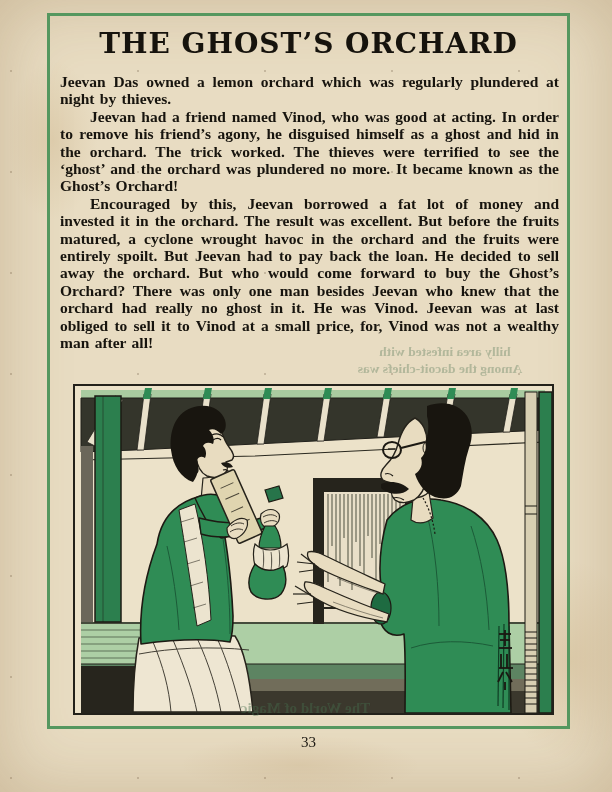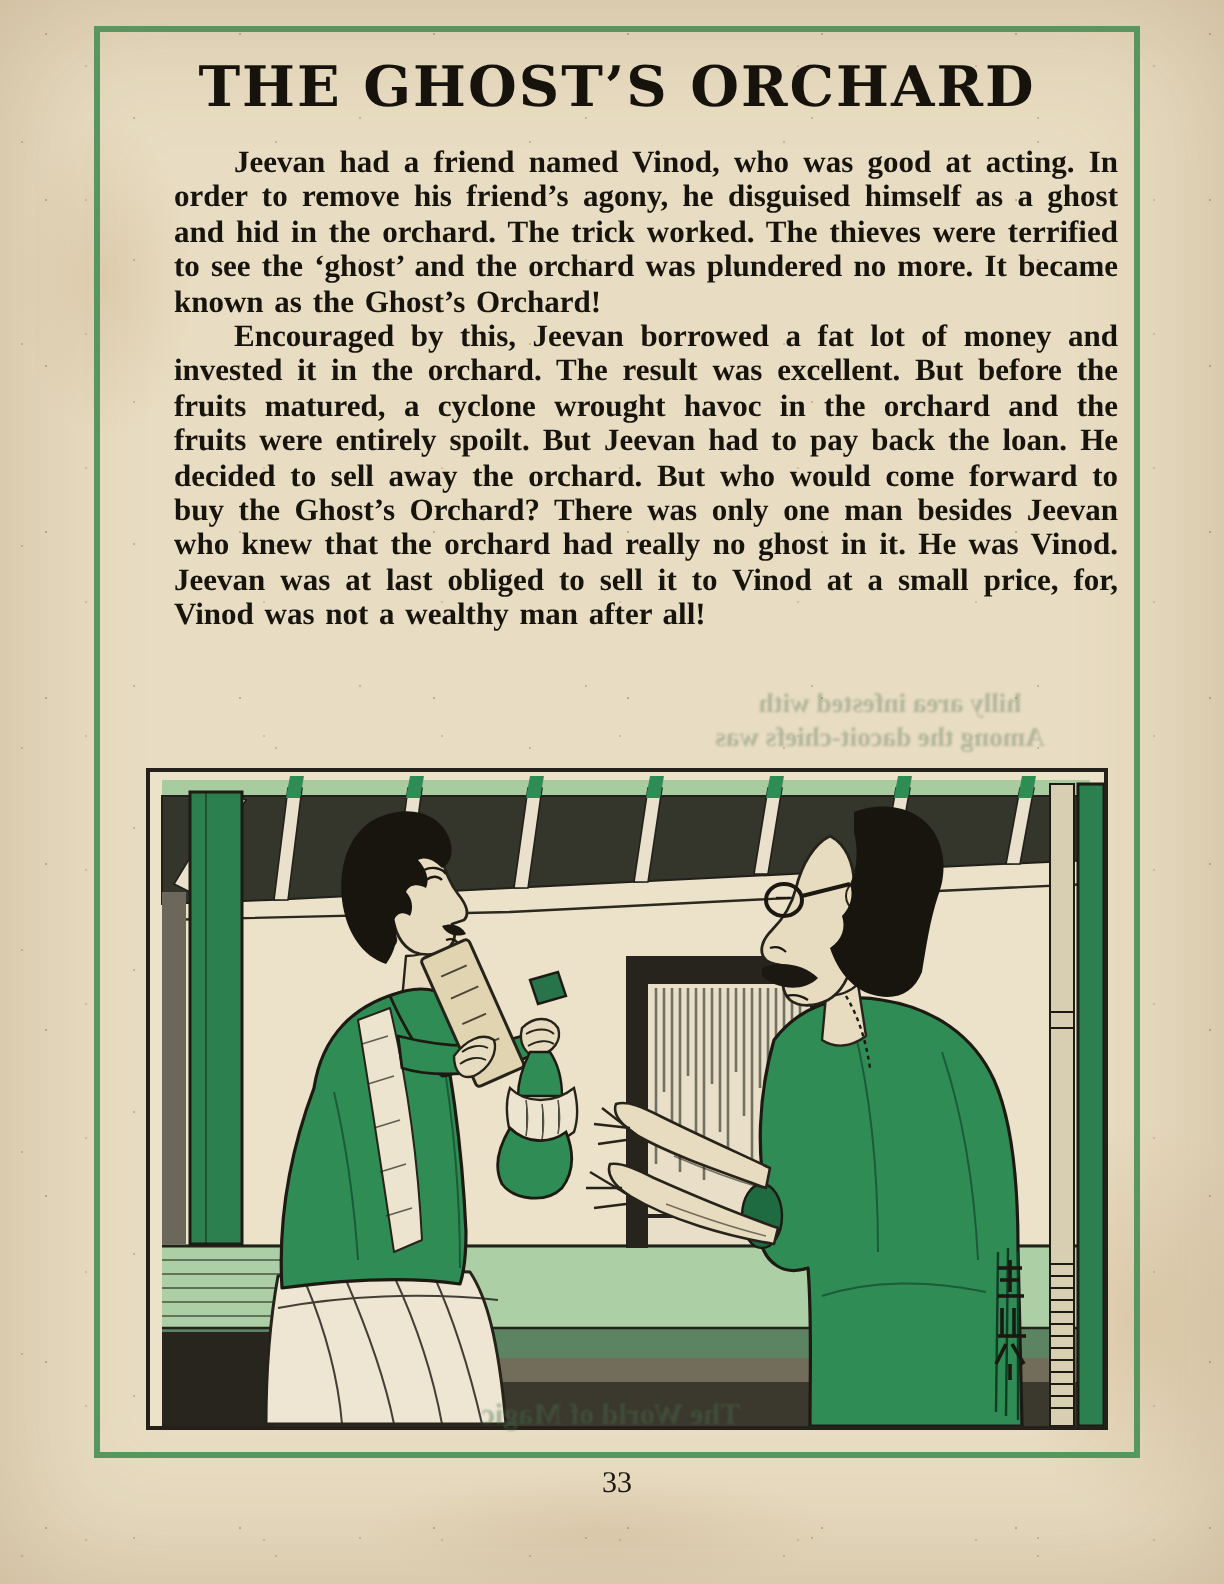--- a/index.html
+++ b/index.html
@@ -24,21 +24,21 @@
     border:3px solid #55975f;}
 
   .title{position:absolute;left:47px;width:523px;top:24px;margin:0;text-align:center;
     font-family:"DejaVu Serif", serif;font-weight:bold;font-size:28px;line-height:40px;
     letter-spacing:1px;color:#16130d;}
 
   .bodytext{position:absolute;left:60px;top:73px;width:499px;
     font-size:15.5px;line-height:17.4px;font-weight:bold;color:#17140e;
     text-align:justify;word-spacing:1.5px;}
   .bodytext p{margin:0;}
-  .bodytext p.indent{text-indent:30px;margin-left:27px;}
+  .bodytext p.indent{text-indent:30px;}
 
   .illo{position:absolute;left:73px;top:384px;width:477px;height:327px;
     border:2px solid #23211a;background:#ece2c9;}
   .illo svg{display:block;}
 
   .ghosttext{position:absolute;transform:scaleX(-1);font-weight:bold;
     color:rgba(72,112,78,.34);filter:blur(.4px);pointer-events:none;}
   .gt1{left:330px;top:344px;width:230px;font-size:13.5px;text-align:center;}
   .gt2{left:315px;top:361px;width:250px;font-size:13.5px;text-align:center;}
   .gt3{left:47px;top:700px;width:517px;font-size:15px;text-align:center;color:rgba(70,110,76,.42);}
@@ -52,20 +52,21 @@
 <div class="vignette"></div>
 <div class="stain s1"></div>
 <div class="stain s2"></div>
 <div class="stain s3"></div>
 
 <div class="frame"></div>
 
 <h1 class="title">THE GHOST’S ORCHARD</h1>
 
 <div class="bodytext">
+  <p>Jeevan Das owned a lemon orchard which was regularly plundered at night by thieves.</p>
   <p class="indent">Jeevan had a friend named Vinod, who was good at acting.  In order to remove his friend’s agony, he disguised himself as a ghost and hid in the orchard.  The trick worked.  The thieves were terrified to see the ‘ghost’ and the orchard was plundered no more.  It became known as the Ghost’s Orchard!</p>
   <p class="indent">Encouraged by this, Jeevan borrowed a fat lot of money and invested it in the orchard.  The result was excellent.  But before the fruits matured, a cyclone wrought havoc in the orchard and the fruits were entirely spoilt.  But Jeevan had to pay back the loan.  He decided to sell away the orchard.  But who would come forward to buy the Ghost’s Orchard?  There was only one man besides Jeevan who knew that the orchard had really no ghost in it.  He was Vinod.  Jeevan was at last obliged to sell it to Vinod at a small price, for, Vinod was not a wealthy man after all!</p>
 </div>
 
 <div class="ghosttext gt1">hilly area infested with</div>
 <div class="ghosttext gt2">Among the dacoit-chiefs was</div>
 
 <div class="illo">
 <svg viewBox="0 0 477 327" width="477" height="327">
   <rect x="0" y="0" width="477" height="327" fill="#ece2c9"></rect>

